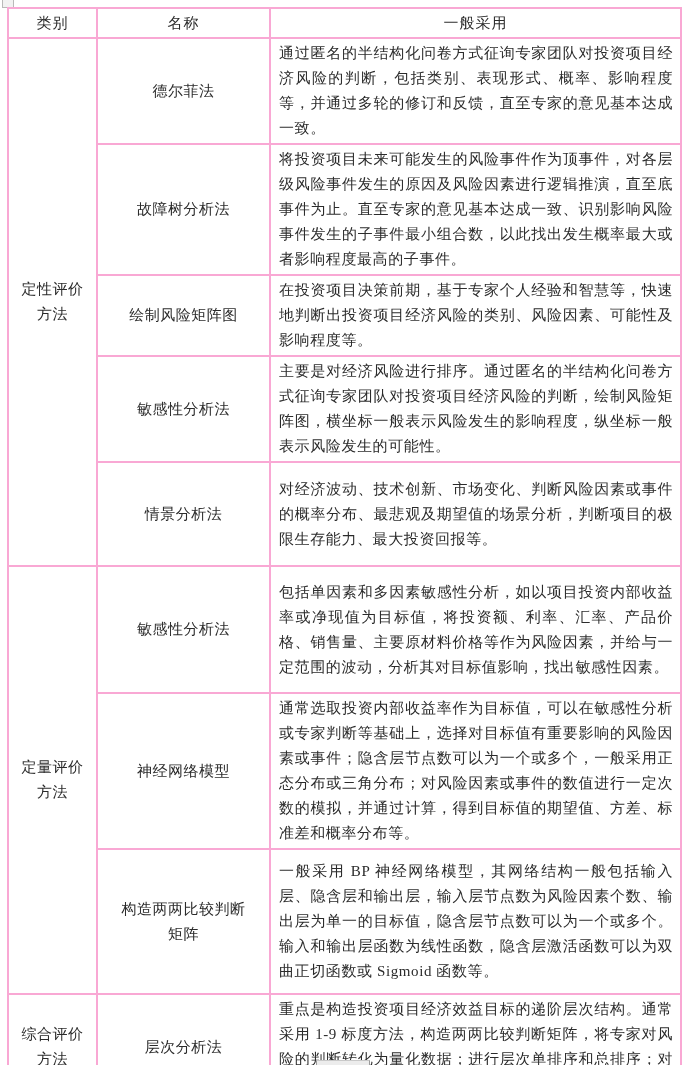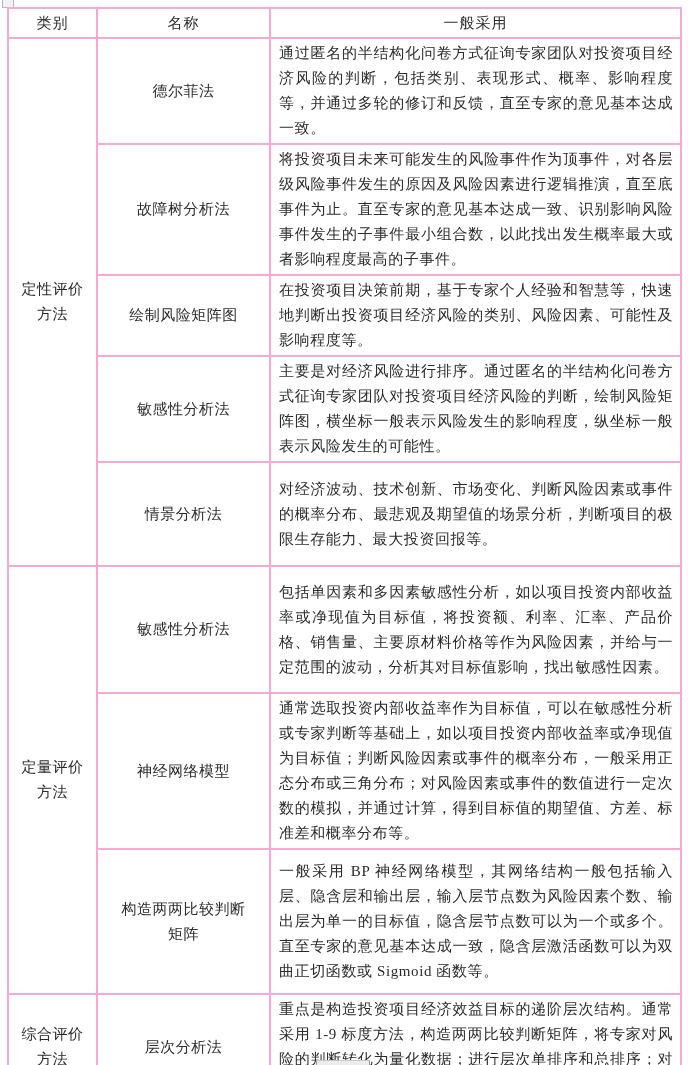--- a/index.html
+++ b/index.html
@@ -104,25 +104,25 @@
           <td class="name-cell">情景分析法</td>
           <td class="points-cell">对经济波动、技术创新、市场变化、判断风险因素或事件的概率分布、最悲观及期望值的场景分析，判断项目的极限生存能力、最大投资回报等。</td>
         </tr>
         <tr style="height: 127px;">
           <td class="cat-cell" rowspan="3">定量评价方法</td>
           <td class="name-cell">敏感性分析法</td>
           <td class="points-cell">包括单因素和多因素敏感性分析，如以项目投资内部收益率或净现值为目标值，将投资额、利率、汇率、产品价格、销售量、主要原材料价格等作为风险因素，并给与一定范围的波动，分析其对目标值影响，找出敏感性因素。</td>
         </tr>
         <tr style="height: 151px;">
           <td class="name-cell">神经网络模型</td>
-          <td class="points-cell">通常选取投资内部收益率作为目标值，可以在敏感性分析或专家判断等基础上，如以项目投资内部收益率或净现值为目标值；判断风险因素或事件的概率分布，一般采用正态分布或三角分布；对风险因素或事件的数值进行一定次数的模拟，并通过计算，得到目标值的期望值、方差、标准差和概率分布等。</td>
+          <td class="points-cell">通常选取投资内部收益率作为目标值，可以在敏感性分析或专家判断等基础上，选择对目标值有重要影响的风险因素或事件；隐含层节点数可以为一个或多个，一般采用正态分布或三角分布；对风险因素或事件的数值进行一定次数的模拟，并通过计算，得到目标值的期望值、方差、标准差和概率分布等。</td>
         </tr>
         <tr style="height: 145px;">
           <td class="name-cell">构造两两比较判断矩阵</td>
-          <td class="points-cell">一般采用 BP 神经网络模型，其网络结构一般包括输入层、隐含层和输出层，输入层节点数为风险因素个数、输出层为单一的目标值，隐含层节点数可以为一个或多个。直至专家的意见基本达成一致，隐含层激活函数可以为双曲正切函数或 Sigmoid 函数等。</td>
+          <td class="points-cell">一般采用 BP 神经网络模型，其网络结构一般包括输入层、隐含层和输出层，输入层节点数为风险因素个数、输出层为单一的目标值，隐含层节点数可以为一个或多个。输入和输出层函数为线性函数，隐含层激活函数可以为双曲正切函数或 Sigmoid 函数等。</td>
         </tr>
         <tr style="height: 97px;">
           <td class="cat-cell" rowspan="1">综合评价方法</td>
           <td class="name-cell">层次分析法</td>
           <td class="points-cell">重点是构造投资项目经济效益目标的递阶层次结构。通常采用 1-9 标度方法，构造两两比较判断矩阵，将专家对风险的判断转化为量化数据；进行层次单排序和总排序；对风险进行整体评价。</td>
         </tr>
       </tbody>
   </table>
 
   <div class="artifact-bottom"></div>

